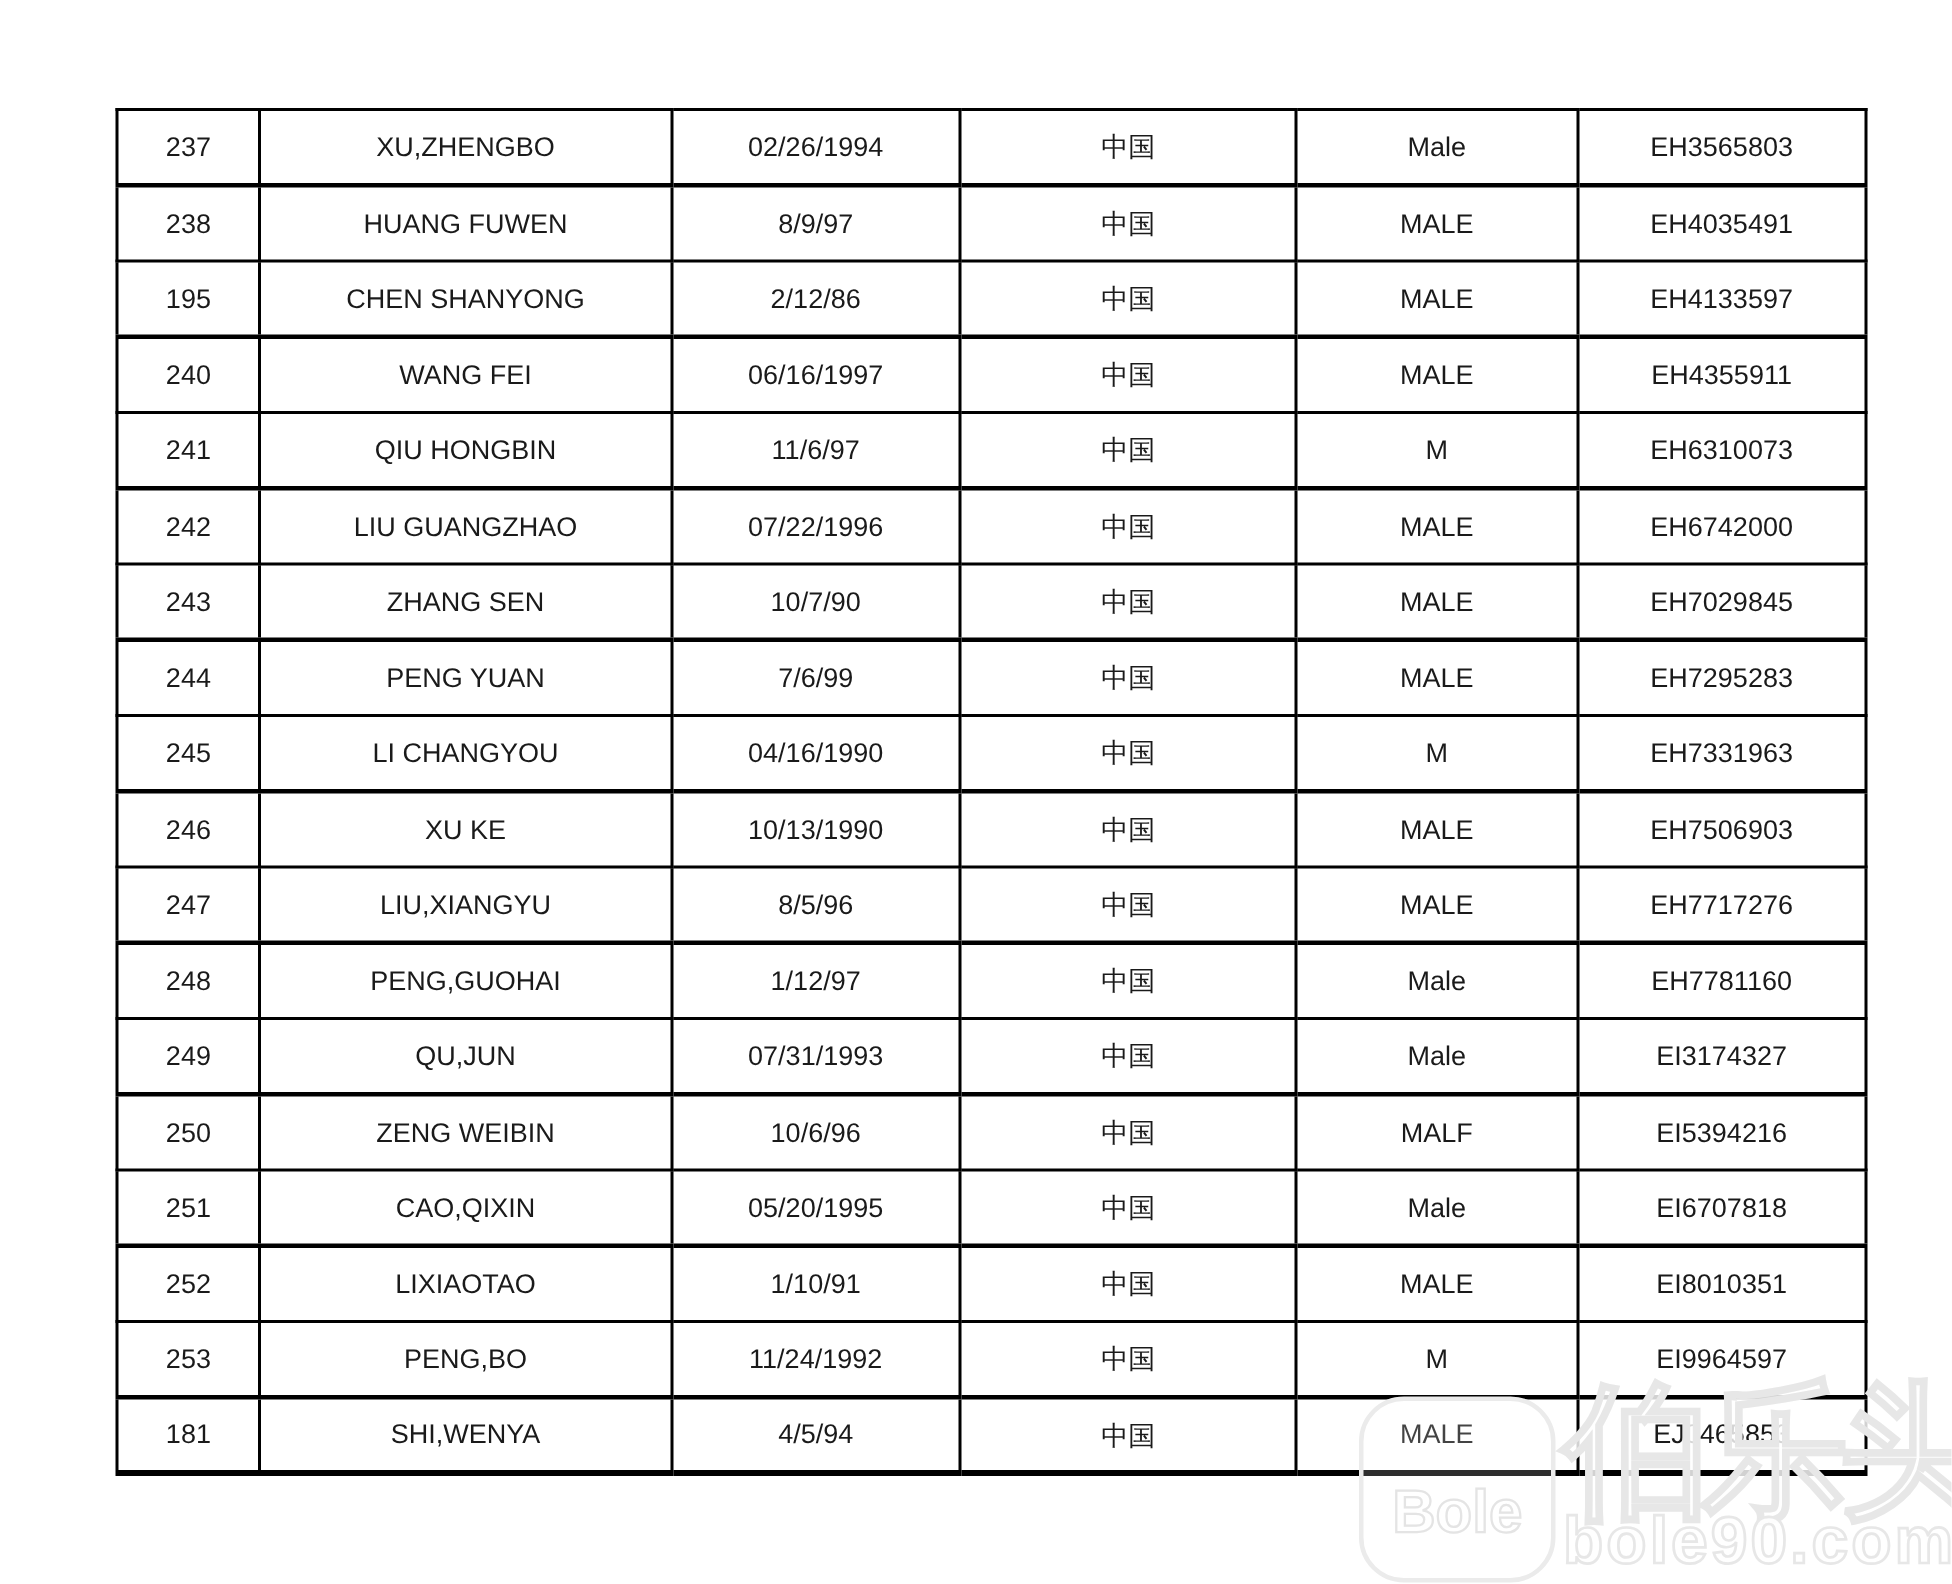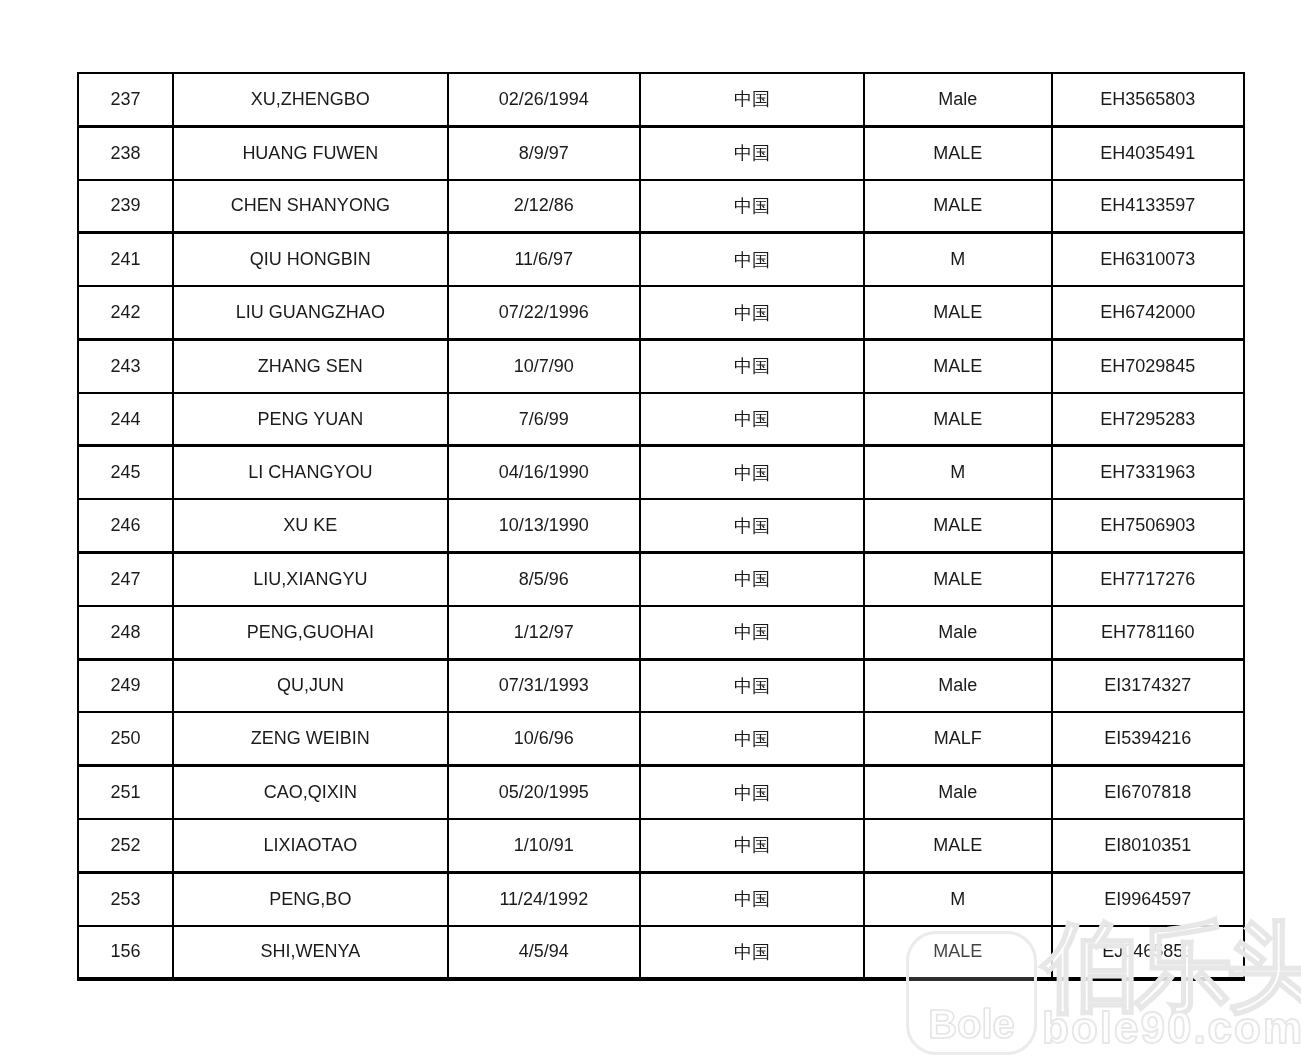--- a/index.html
+++ b/index.html
@@ -62,21 +62,21 @@
     border-radius: 30px;
     background: rgba(255,255,255,0.18);
     display: flex;
     align-items: flex-end;
     justify-content: center;
   }
   .wm-bole {
     font-size: 40px;
     font-weight: bold;
     line-height: 1;
-    padding-bottom: 8px;
+    padding-bottom: 24px;
     color: rgba(255,255,255,0.92);
     -webkit-text-stroke: 1.5px #e4e4e4;
   }
   .wm-cn {
     position: absolute;
     left: 1042px;
     top: 918px;
     font-size: 98px;
     font-weight: 700;
     line-height: 1;
@@ -125,28 +125,36 @@
   <tr>
     <td class="col-index">238</td>
     <td class="col-name">HUANG FUWEN</td>
     <td class="col-date">8/9/97</td>
     <td class="col-nat">中国</td>
     <td class="col-gender">MALE</td>
     <td class="col-passport">EH4035491</td>
   </tr>
 
   <tr>
-    <td class="col-index">239</td>
+    <td class="col-index">195</td>
     <td class="col-name">CHEN SHANYONG</td>
     <td class="col-date">2/12/86</td>
     <td class="col-nat">中国</td>
     <td class="col-gender">MALE</td>
     <td class="col-passport">EH4133597</td>
   </tr>
 
+  <tr>
+    <td class="col-index">240</td>
+    <td class="col-name">WANG FEI</td>
+    <td class="col-date">06/16/1997</td>
+    <td class="col-nat">中国</td>
+    <td class="col-gender">MALE</td>
+    <td class="col-passport">EH4355911</td>
+  </tr>
 
   <tr>
     <td class="col-index">241</td>
     <td class="col-name">QIU HONGBIN</td>
     <td class="col-date">11/6/97</td>
     <td class="col-nat">中国</td>
     <td class="col-gender">M</td>
     <td class="col-passport">EH6310073</td>
   </tr>
 
@@ -252,21 +260,21 @@
   <tr>
     <td class="col-index">253</td>
     <td class="col-name">PENG,BO</td>
     <td class="col-date">11/24/1992</td>
     <td class="col-nat">中国</td>
     <td class="col-gender">M</td>
     <td class="col-passport">EI9964597</td>
   </tr>
 
   <tr>
-    <td class="col-index">156</td>
+    <td class="col-index">181</td>
     <td class="col-name">SHI,WENYA</td>
     <td class="col-date">4/5/94</td>
     <td class="col-nat">中国</td>
     <td class="col-gender dim-strong">MALE</td>
     <td class="col-passport dim-slight">EJ0465853</td>
   </tr>
 </tbody>
   </table>
 
   <div class="watermark">

